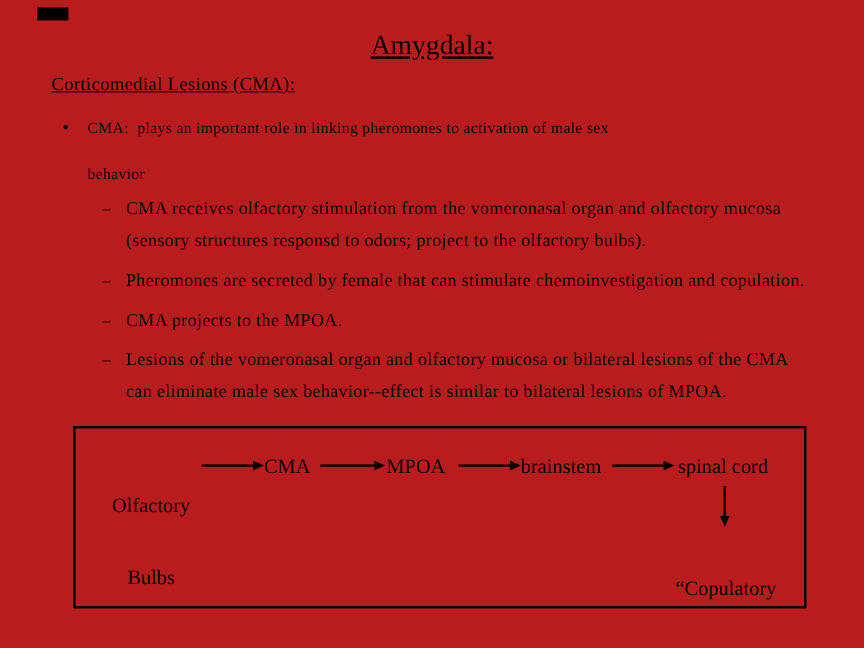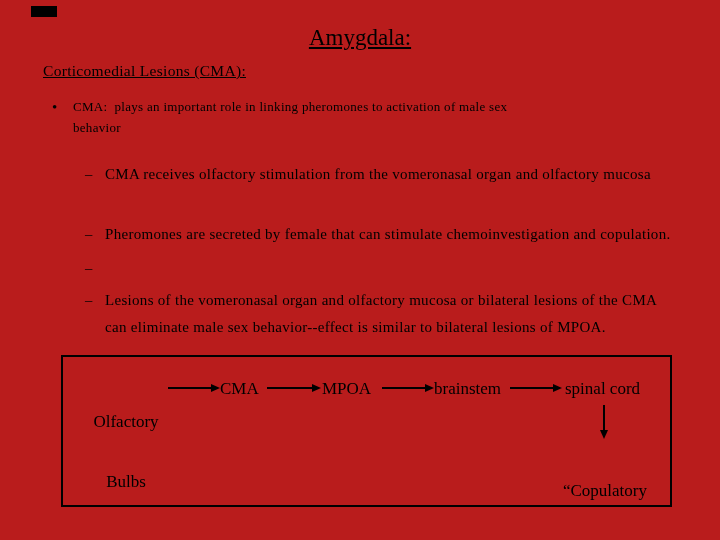--- a/index.html
+++ b/index.html
@@ -55,29 +55,31 @@
   <div class="corner-mark"></div>
 
   <div class="title">
     <span>Amygdala:</span>
   </div>
 
   <div class="heading">Corticomedial Lesions (CMA):</div>
 
   <div class="b-marker" style="top:99px;">•</div>
   <div class="line b-line" style="top:99px;">CMA:  plays an important role in linking pheromones to activation of male sex</div>
-  <div class="line b-line" style="top:120px;">behavior</div>
+  <div class="line b-line" style="top:137px;">behavior</div>
 
   <div class="s-marker" style="top:166px;">–</div>
   <div class="line s-line" style="top:166px;">CMA receives olfactory stimulation from the vomeronasal organ and olfactory mucosa</div>
+  <div class="line s-line" style="top:193px;">(sensory structures responsd to odors; project to the olfactory bulbs).</div>
 
   <div class="s-marker" style="top:226px;">–</div>
   <div class="line s-line" style="top:226px;">Pheromones are secreted by female that can stimulate chemoinvestigation and copulation.</div>
 
   <div class="s-marker" style="top:260px;">–</div>
+  <div class="line s-line" style="top:260px;">CMA projects to the MPOA.</div>
 
   <div class="s-marker" style="top:292px;">–</div>
   <div class="line s-line" style="top:319px;">can eliminate male sex behavior--effect is similar to bilateral lesions of MPOA.</div>
   <div class="line s-line" style="top:292px;">Lesions of the vomeronasal organ and olfactory mucosa or bilateral lesions of the CMA</div>
 
   <div class="diagram-box">
 
     <div class="node node-stack" style="left:25px; top:15px; width:76px;">
       <div>Olfactory</div>
       <div>Bulbs</div>

